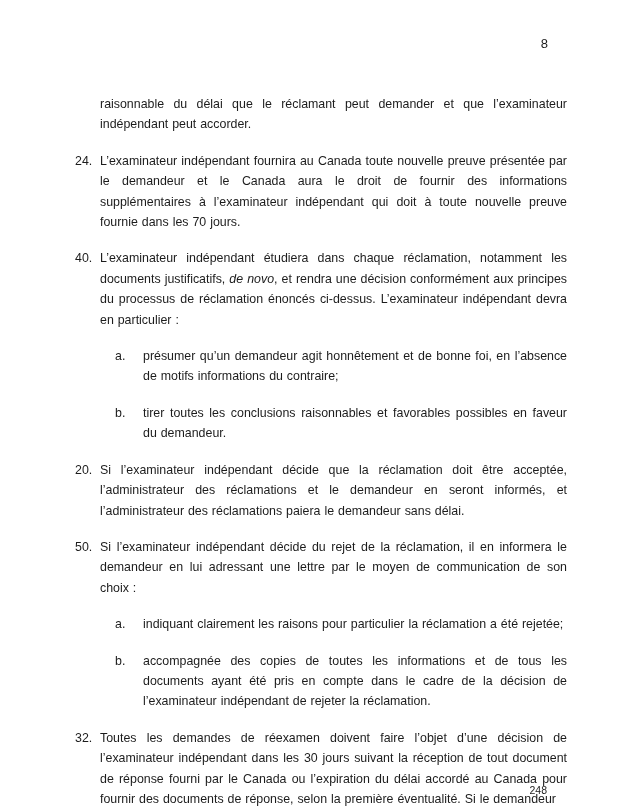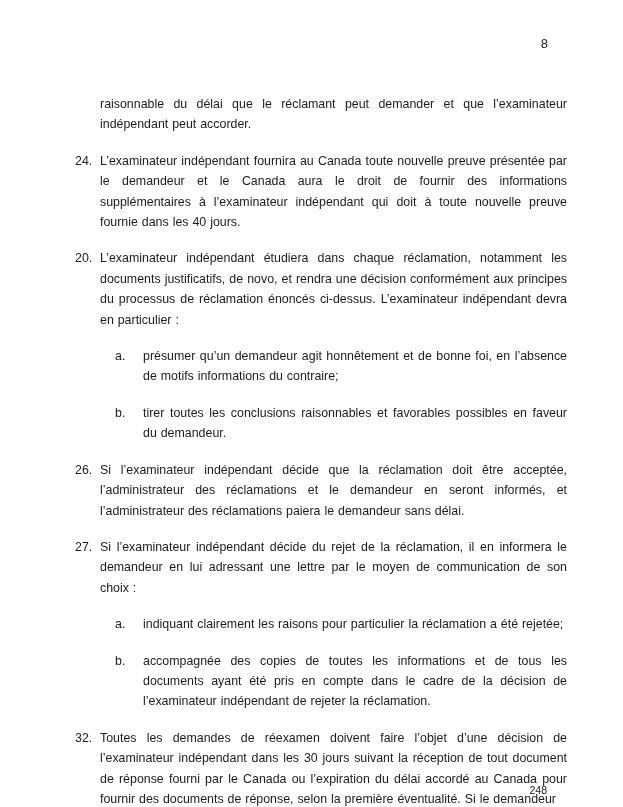--- a/index.html
+++ b/index.html
@@ -62,62 +62,62 @@
     margin-left: 143px;
     width: 424px;
   }
   .marker {
     position: absolute;
     top: 0;
     text-align: center;
   }
   .lvl1 > .marker { left: -25px; }
   .lvl2 > .marker { left: -28px; }
-  .it { }
+  .it { font-style: italic; }
 </style>
 </head>
 <body>
 
 <div class="page">
 
   <div class="header-pagenum">8</div>
 
   <div class="doc-body">
 
     <div class="para lvl1">
       <span>raisonnable du délai que le réclamant peut demander et que l’examinateur indépendant peut accorder.</span>
     </div>
 
     <div class="para lvl1">
       <span class="marker">24.</span>
-      <span>L’examinateur indépendant fournira au Canada toute nouvelle preuve présentée par le demandeur et le Canada aura le droit de fournir des informations supplémentaires à l’examinateur indépendant qui doit à toute nouvelle preuve fournie dans les 40 jours.</span>
+      <span>L’examinateur indépendant fournira au Canada toute nouvelle preuve présentée par le demandeur et le Canada aura le droit de fournir des informations supplémentaires à l’examinateur indépendant qui doit à toute nouvelle preuve fournie dans les 70 jours.</span>
     </div>
 
     <div class="para lvl1">
-      <span class="marker">20.</span>
+      <span class="marker">40.</span>
       <span>L’examinateur indépendant étudiera dans chaque réclamation, notamment les documents justificatifs, </span><span class="it">de novo</span><span>, et rendra une décision conformément aux principes du processus de réclamation énoncés ci-dessus. L’examinateur indépendant devra en particulier&nbsp;:</span>
     </div>
 
     <div class="para lvl2">
       <span class="marker">a.</span>
       <span>présumer qu’un demandeur agit honnêtement et de bonne foi, en l’absence de motifs informations du contraire;</span>
     </div>
 
     <div class="para lvl2">
       <span class="marker">b.</span>
       <span>tirer toutes les conclusions raisonnables et favorables possibles en faveur du demandeur.</span>
     </div>
 
     <div class="para lvl1">
-      <span class="marker">26.</span>
+      <span class="marker">20.</span>
       <span>Si l’examinateur indépendant décide que la réclamation doit être acceptée, l’administrateur des réclamations et le demandeur en seront informés, et l’administrateur des réclamations paiera le demandeur sans délai.</span>
     </div>
 
     <div class="para lvl1">
-      <span class="marker">27.</span>
+      <span class="marker">50.</span>
       <span>Si l’examinateur indépendant décide du rejet de la réclamation, il en informera le demandeur en lui adressant une lettre par le moyen de communication de son choix&nbsp;:</span>
     </div>
 
     <div class="para lvl2">
       <span class="marker">a.</span>
       <span>indiquant clairement les raisons pour particulier la réclamation a été rejetée;</span>
     </div>
 
     <div class="para lvl2">
       <span class="marker">b.</span>

